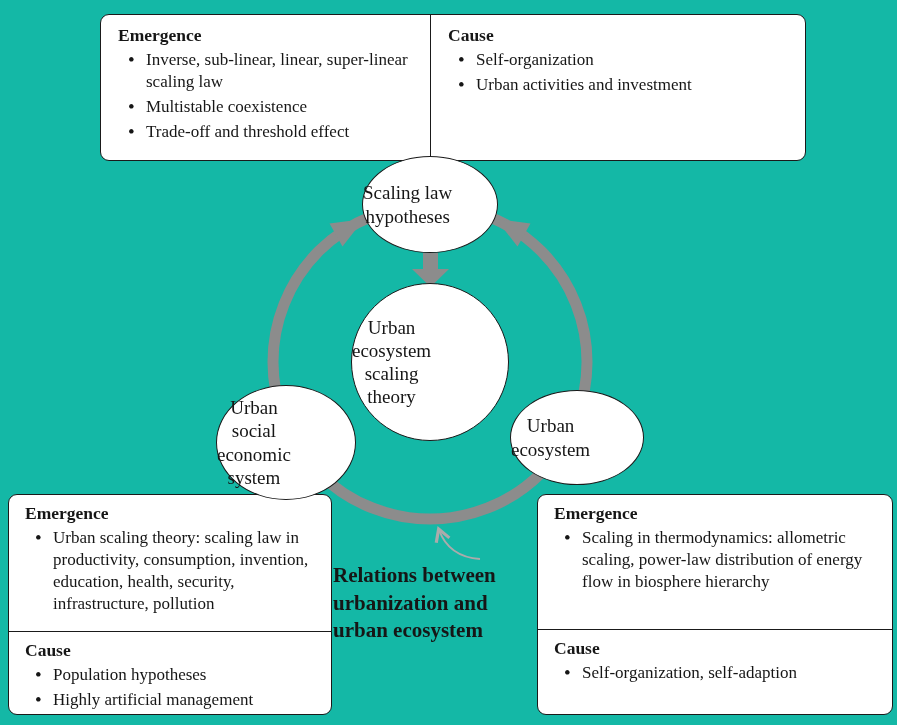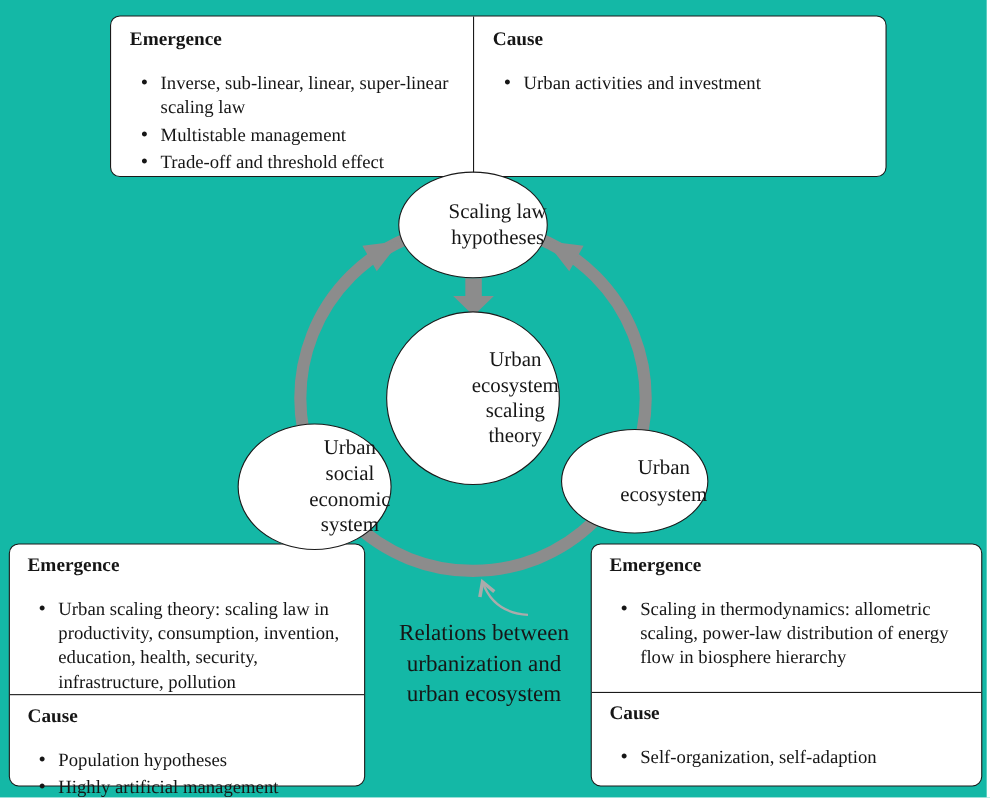--- a/index.html
+++ b/index.html
@@ -30,58 +30,59 @@
 
   .bl-box { left:8px;   top:494px; width:324px; height:221px; display:flex; flex-direction:column; }
   .br-box { left:537px; top:494px; width:356px; height:221px; display:flex; flex-direction:column; }
   .sect { padding:7px 10px 5px 16px; }
   .sect-top { border-bottom:1.6px solid #1a1a1a; flex:0 0 auto; }
   .bl-box .sect-top { height:137px; }
   .br-box .sect-top { height:135px; }
   .sect-bottom { flex:1; }
 
   .box-title { font-weight:bold; font-size:17.5px; line-height:1.3; }
-  ul.bullets { list-style:none; margin-top:18px; }
+  ul.bullets { list-style:none; margin-top:2px; }
   ul.bullets li {
     position:relative;
     margin-left:8px;
     padding-left:20px;
     font-size:17px;
     line-height:1.3;
     margin-bottom:3px;
   }
   ul.bullets li::before {
     content:"\2022";
     position:absolute; left:2px; top:-1px;
     font-size:19px;
   }
 
   .node {
     position:absolute;
     background:#ffffff;
     border:1.6px solid #1a1a1a;
     border-radius:50%;
-    display:flex; align-items:center; justify-content:flex-end;
+    display:flex; align-items:center; justify-content:flex-start;
     text-align:center;
     z-index:3;
   }
   .node span { white-space:pre-line; font-size:19px; line-height:1.22; }
   .node-hypotheses { left:362px; top:156px; width:136px; height:97px; }
   .node-center     { left:351px; top:283px; width:158px; height:158px; }
   .node-social     { left:216px; top:385px; width:140px; height:115px; }
   .node-eco        { left:510px; top:390px; width:134px; height:95px; }
 
   .caption {
     position:absolute;
     left:333px; top:562px; width:214px;
-    text-align:center;
+    text-align:left;
     font-size:21px;
     line-height:1.32;
     white-space:pre-line;
     z-index:2;
+    font-weight:bold;
   }
 </style>
 </head>
 <body>
 
 <div class="canvas">
 
   <svg class="arrows-svg" viewBox="0 0 900 725">
     <defs>
       <marker id="thinArrow" markerWidth="9" markerHeight="9" refX="6.5" refY="4.5" orient="auto">
@@ -98,27 +99,28 @@
     <polygon points="423,253 438,253 438,269 449,269 430.5,287 412,269 423,269" fill="#8c8c8c"></polygon>
 
     <path d="M 480,559 Q 449,557 439,530" fill="none" stroke="#ababab" stroke-width="2" marker-end="url(#thinArrow)"></path>
   </svg>
 
   <div class="box top-box">
     <div class="col col-left">
       <div class="box-title">Emergence</div>
       <ul class="bullets">
           <li>Inverse, sub-linear, linear, super-linear scaling law</li>
-          <li>Multistable management</li>
+          <li>Multistable coexistence</li>
           <li>Trade-off and threshold effect</li>
         </ul>
     </div>
     <div class="col col-right">
       <div class="box-title">Cause</div>
       <ul class="bullets">
+          <li>Self-organization</li>
           <li>Urban activities and investment</li>
         </ul>
     </div>
   </div>
 
   <div class="box bl-box">
     <div class="sect sect-top">
       <div class="box-title">Emergence</div>
       <ul class="bullets">
           <li>Urban scaling theory: scaling law in productivity, consumption, invention, education, health, security, infrastructure, pollution</li>

